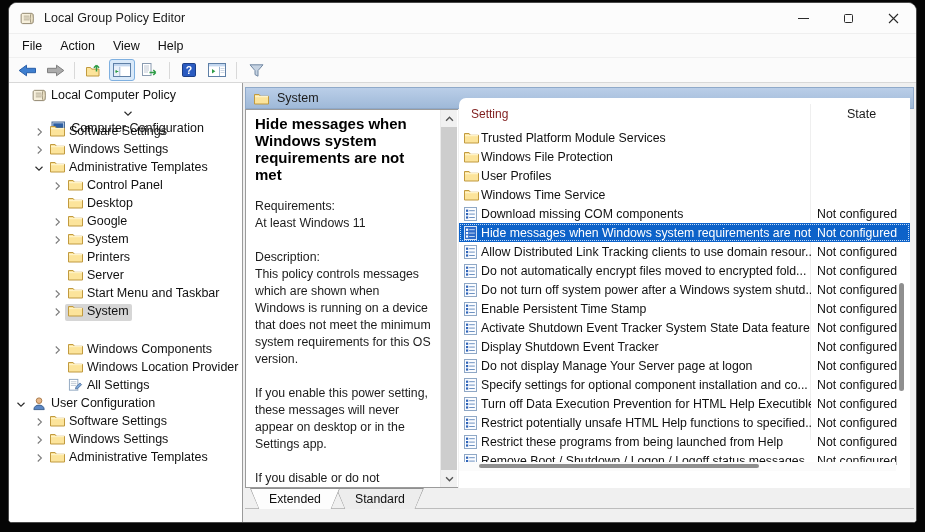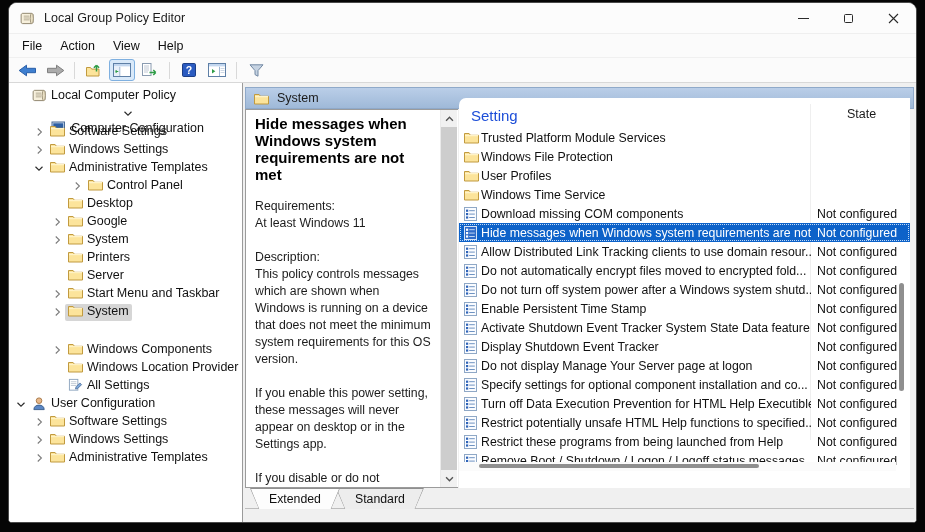--- a/index.html
+++ b/index.html
@@ -42,21 +42,21 @@
   .details a{color:#0B5FC4;text-decoration:underline;}
   .details .blk-label{margin:0;}
   .details p{margin:0 0 17px 0;}
   
   .vscroll{width:17px;display:flex;flex-direction:column;background:#F1F1F1;border-left:1px solid #EAEAEA;}
   .vs-btn{height:17px;display:flex;align-items:center;justify-content:center;background:#F1F1F1;}
   .vs-thumb{flex:1;background:#CDCDCD;}
   
   .list-pane{position:absolute;left:216px;right:6px;top:15px;bottom:35px;background:#fff;border-top-left-radius:7px;overflow:hidden;}
   .list-header{position:relative;height:30px;}
-  .lh-setting{position:absolute;left:12px;top:9px;font-size:15px;color:#1d4ed8;}
+  .lh-setting{position:absolute;left:12px;top:9px;font-size:12px;color:#7f1d1d;}
   .lh-state{position:absolute;left:388px;top:9px;font-size:12.5px;color:#1b1b1b;}
   .col-line{position:absolute;left:351px;top:6px;bottom:48px;width:1px;background:#EFEFEF;}
   .rows{position:absolute;left:0;right:0;top:30px;bottom:0;}
   .lrow{position:relative;height:19px;display:flex;align-items:center;padding-left:5px;font-size:12.3px;color:#111;}
   .lrow .li-icon{width:17px;flex:0 0 17px;display:flex;align-items:center;}
   .lrow .li-label{flex:0 0 330px;white-space:nowrap;overflow:hidden;}
   .lrow .li-state{position:absolute;left:358px;white-space:nowrap;}
   .lrow.sel{background:var(--sel,#0D62C9);color:#fff;outline:1px dotted #BFD9F7;outline-offset:-2px;}
   .hscrollbar{position:absolute;left:0;right:14px;top:364px;height:9px;background:#FBFBFB;}
   .hscrollbar .h-thumb{position:absolute;left:20px;top:2px;width:280px;height:4px;background:#8F8F8F;border-radius:2px;}
@@ -254,21 +254,21 @@
             <span class="tw-core">
               <span class="tw-icon">
                 <svg width="15" height="13" viewBox="0 0 15 13">
                   <path d="M.5 2.5h4.6l1.4 1.8h8V12H.5z" fill="#FCE49B" stroke="#C19A3F" stroke-linejoin="round"></path>
                   <path d="M1 4.6h13" stroke="#FFF3C8" stroke-width="1.1"></path>
                 </svg>
               </span>
               <span>Administrative Templates</span>
             </span>
           </div>
-          <div class="tree-row" style="padding-left: 60px;">
+          <div class="tree-row" style="padding-left: 40px;">
             <span class="tw-exp">
               <svg width="7" height="10" viewBox="0 0 8 10">
                 <path d="M2 1l4.2 4L2 9" fill="none" stroke="#7a7a7a" stroke-width="1.2"></path>
               </svg>
             </span>
             <span class="tw-core">
               <span class="tw-icon">
                 <svg width="15" height="13" viewBox="0 0 15 13">
                   <path d="M.5 2.5h4.6l1.4 1.8h8V12H.5z" fill="#FCE49B" stroke="#C19A3F" stroke-linejoin="round"></path>
                   <path d="M1 4.6h13" stroke="#FFF3C8" stroke-width="1.1"></path>

